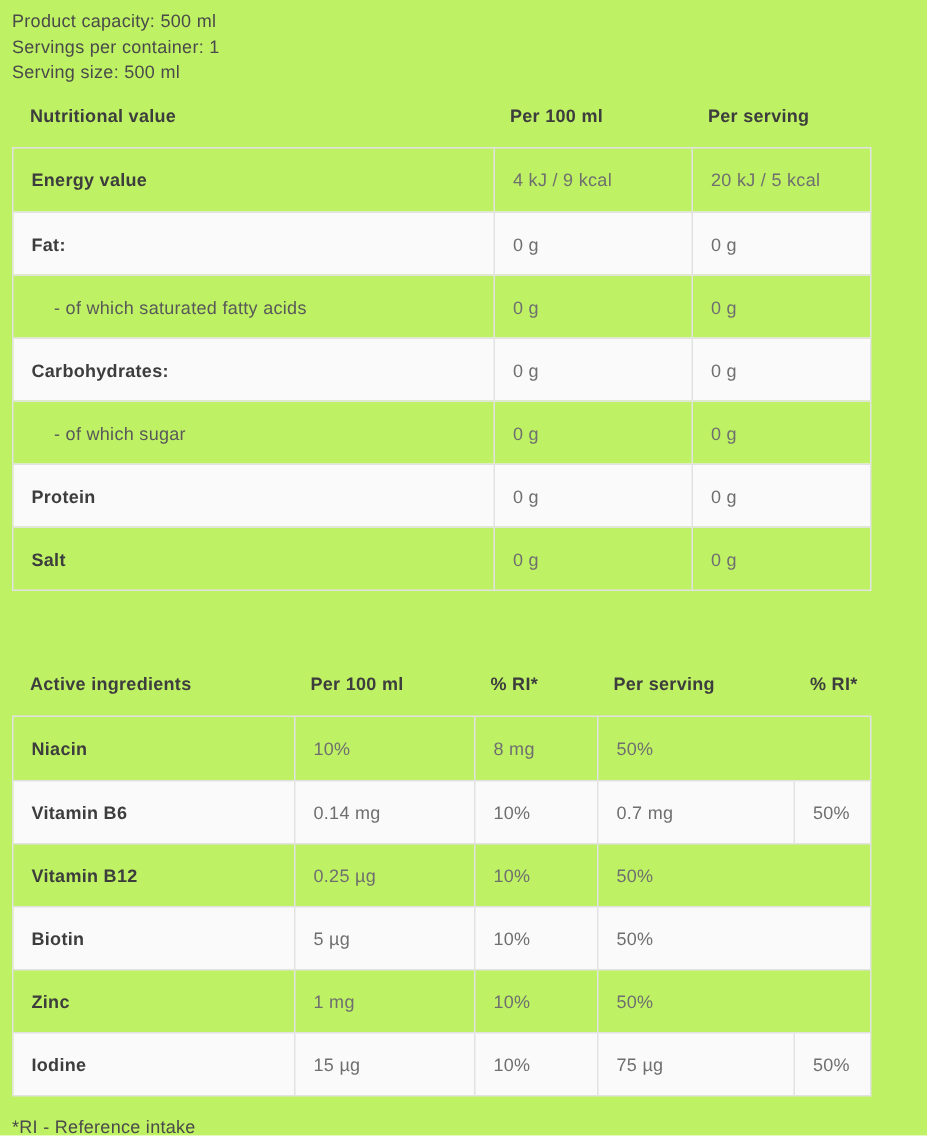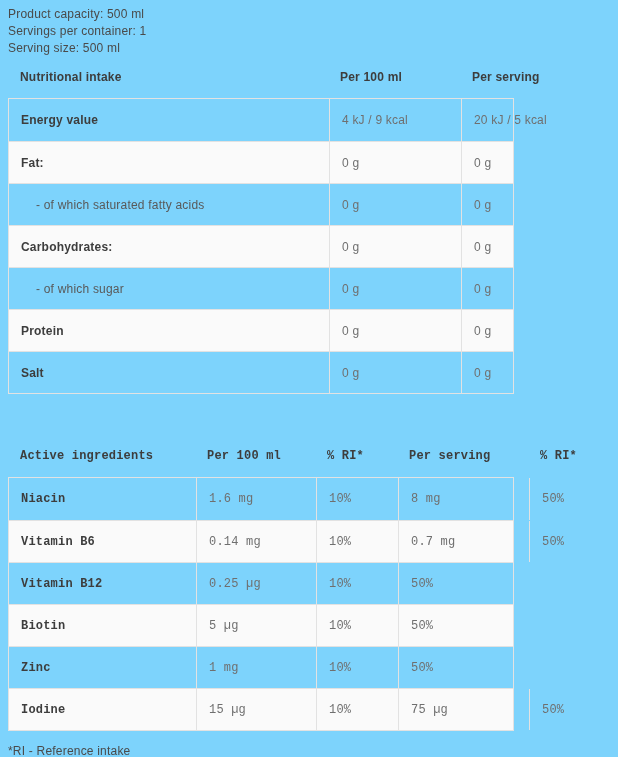--- a/index.html
+++ b/index.html
@@ -12,37 +12,37 @@
   *{margin:0;padding:0;box-sizing:border-box;}
   html,body{background:#ffffff;}
   .page{
     position:relative;
     width:618px;height:757px;
     padding:6px 0 0 8px;
     font-family:"Liberation Sans", sans-serif;
     font-size:12px;
     letter-spacing:0.2px;
     color:var(--body-text);
-    background:#7dd3fc;
+    background:#bef264;
     overflow:hidden;
   }
   .info-line{line-height:17px;}
   .section-title-row{
     display:grid;
     margin-top:13px;
     font-weight:700;
     color:var(--heading);
   }
   .section-title-row.second{margin-top:55px;}
   .section-title-row > div{padding-left:12px;}
   .t1-grid{grid-template-columns:320px 132px 147px;}
-  .t2-grid{grid-template-columns:187px 120px 82px 131px 79px;font-family:Liberation Mono, monospace;}
+  .t2-grid{grid-template-columns:187px 120px 82px 131px 79px;}
   .table-box{
     margin-top:14px;
-    width:506px;
+    width:573px;
     border:1px solid var(--border);
   }
   .row{
     display:grid;
     height:42px;
   }
   .row + .row{border-top:1px solid var(--border);}
   .row.alt{background:var(--alt-row);}
   .cell{
     padding-left:12px;
@@ -59,21 +59,21 @@
 </head>
 <body>
 
 <div class="page">
 
   <div class="info-line">Product capacity: 500 ml</div>
   <div class="info-line">Servings per container: 1</div>
   <div class="info-line">Serving size: 500 ml</div>
 
   <div class="section-title-row t1-grid">
-    <div>Nutritional intake</div>
+    <div>Nutritional value</div>
     <div>Per 100 ml</div>
     <div>Per serving</div>
   </div>
 
   <div class="table-box">
     <div class="row t1-grid">
       <div class="cell label">Energy value</div>
       <div class="cell val">4 kJ / 9 kcal</div>
       <div class="cell val">20 kJ / 5 kcal</div>
     </div>
@@ -113,21 +113,20 @@
     <div>Active ingredients</div>
     <div>Per 100 ml</div>
     <div>% RI*</div>
     <div>Per serving</div>
     <div>% RI*</div>
   </div>
 
   <div class="table-box">
     <div class="row t2-grid">
       <div class="cell label">Niacin</div>
-      <div class="cell val">1.6 mg</div>
       <div class="cell val">10%</div>
       <div class="cell val">8 mg</div>
       <div class="cell val">50%</div>
     </div>
     <div class="row t2-grid alt">
       <div class="cell label">Vitamin B6</div>
       <div class="cell val">0.14 mg</div>
       <div class="cell val">10%</div>
       <div class="cell val">0.7 mg</div>
       <div class="cell val">50%</div>

